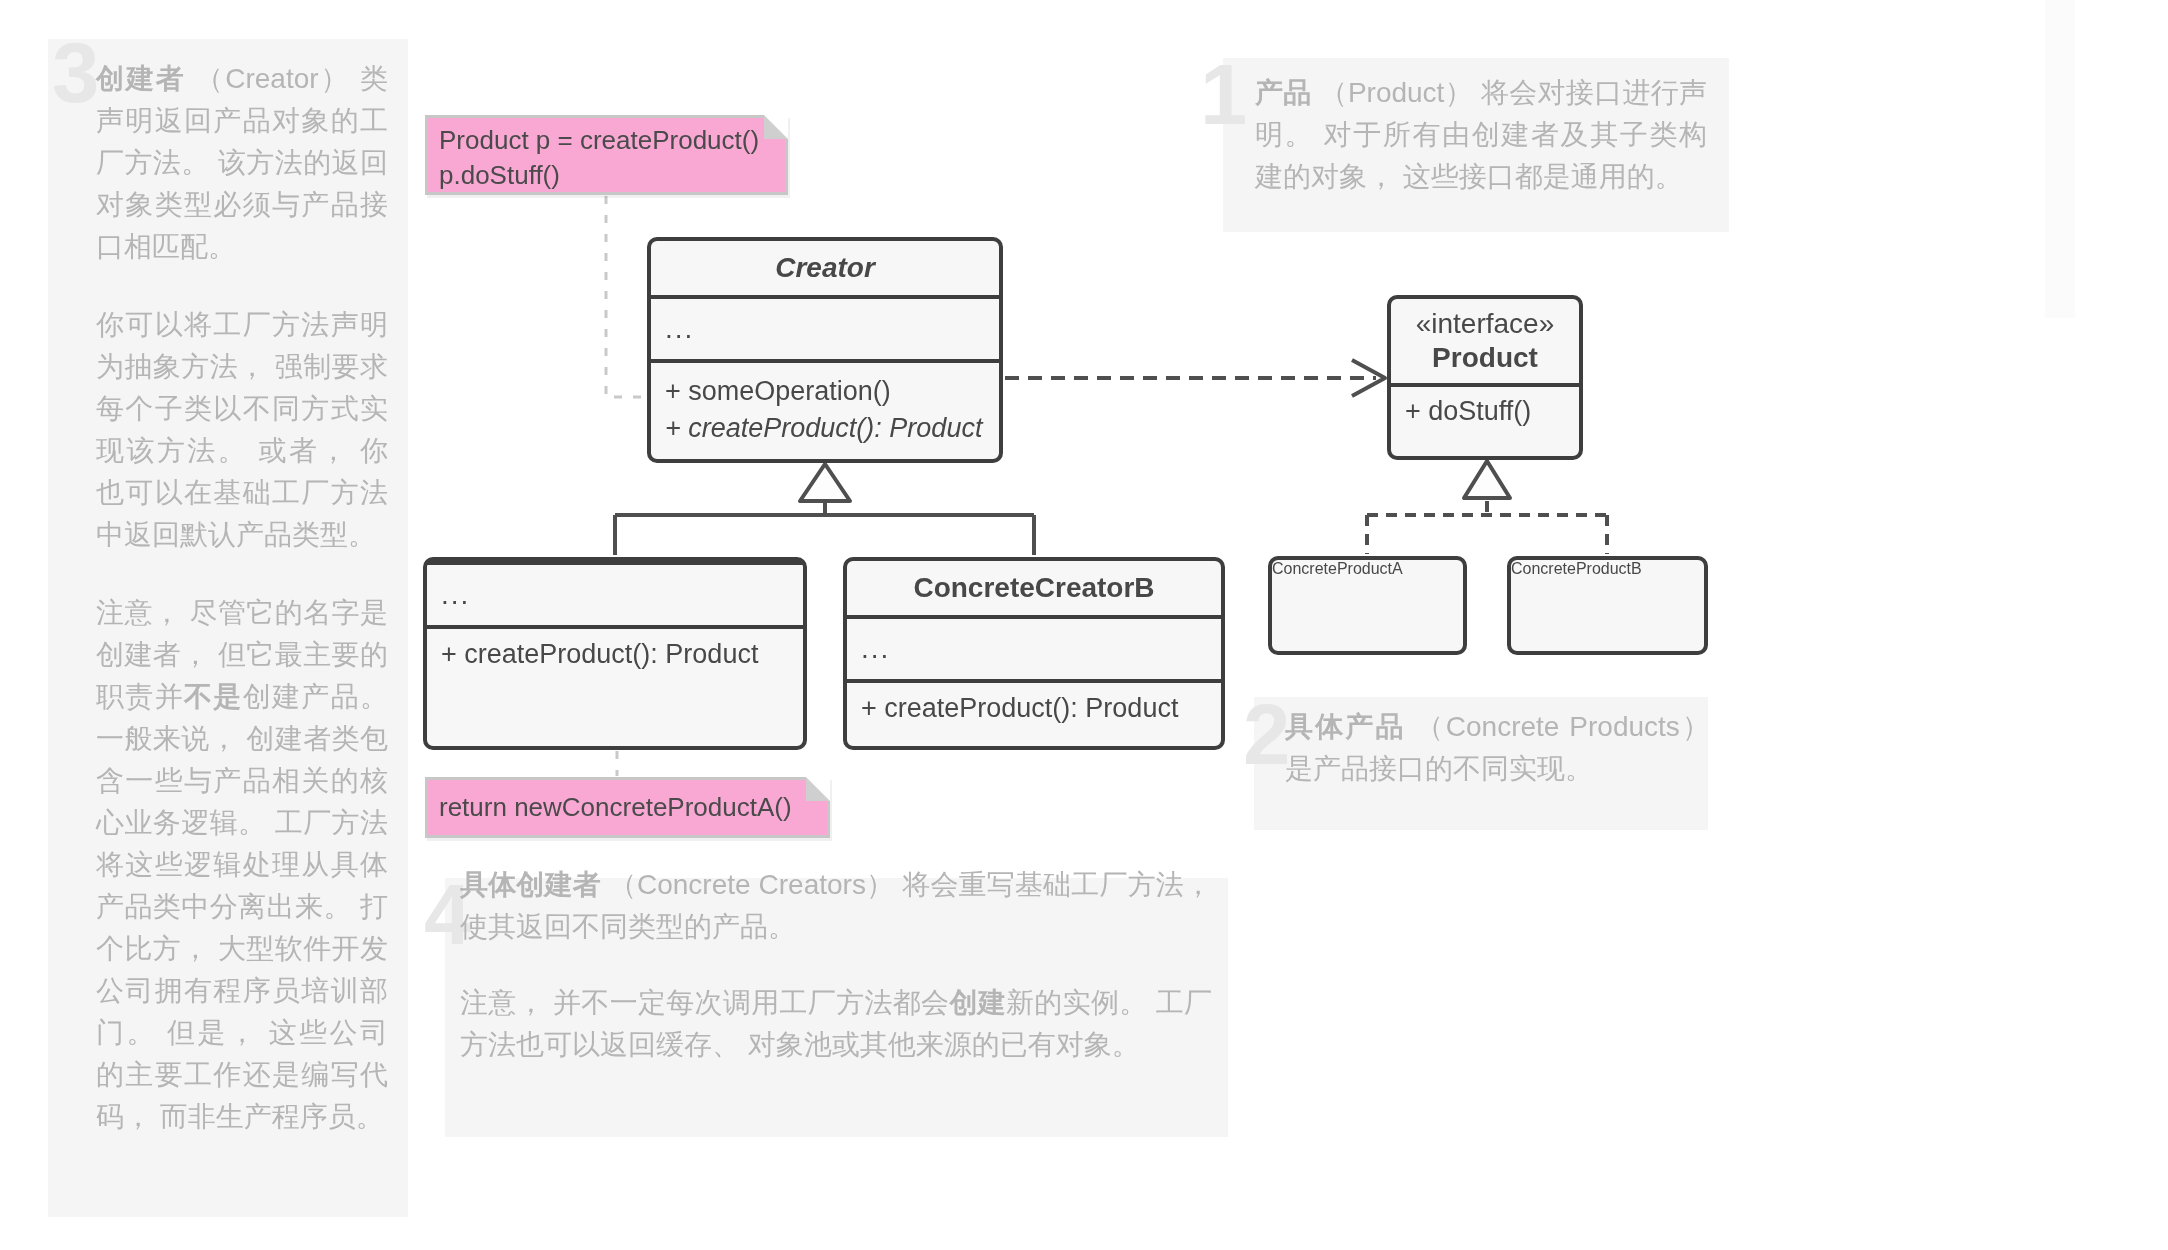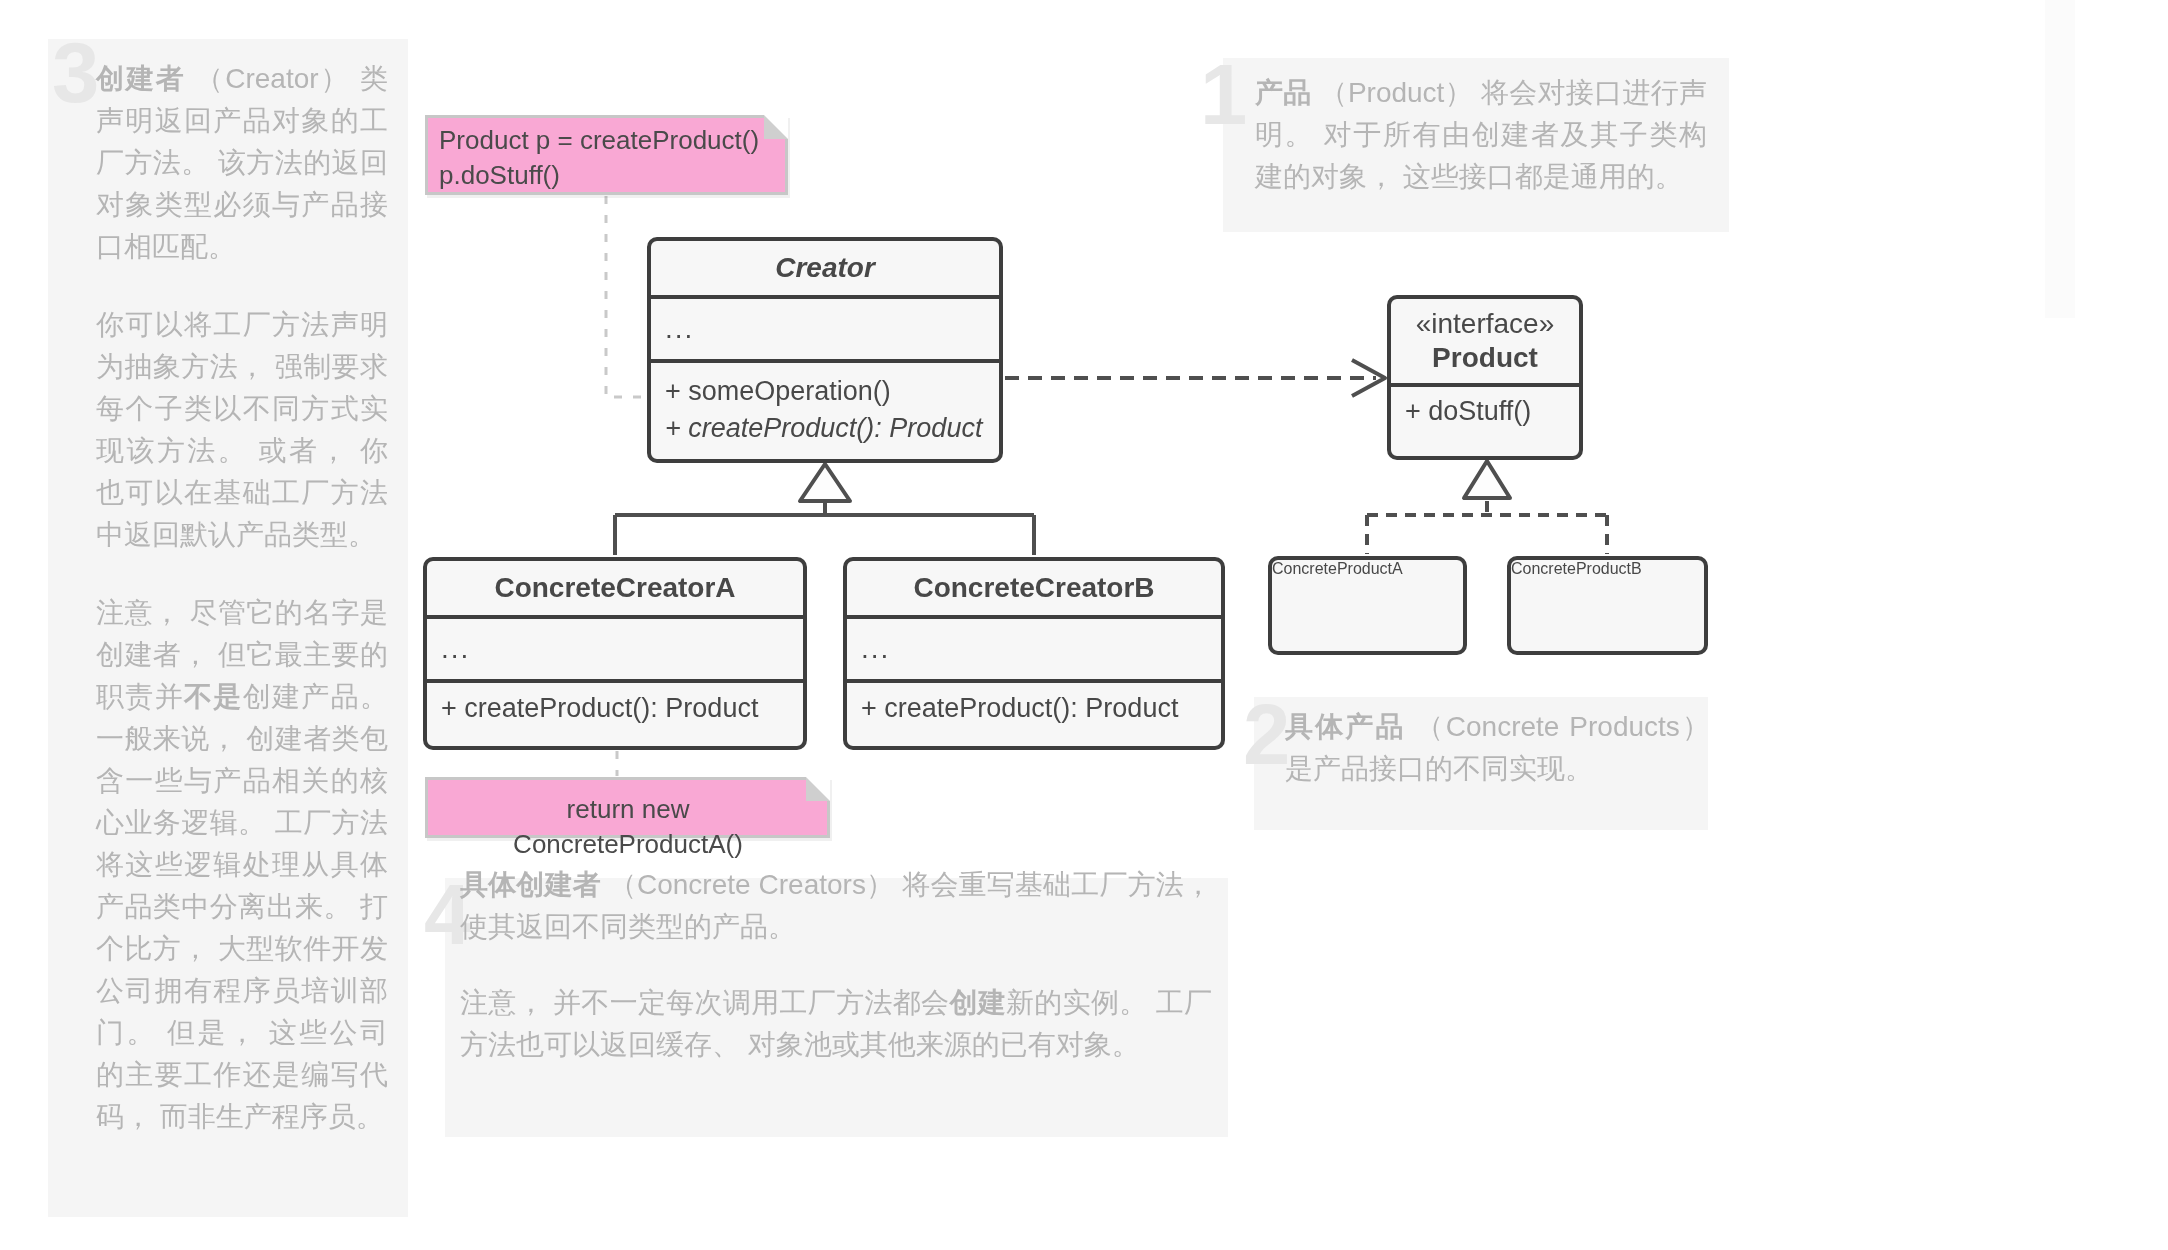--- a/index.html
+++ b/index.html
@@ -28,21 +28,21 @@
   .uml .methods{padding:10px 16px 0 14px;font-size:27px;line-height:37px;}
   .uml .methods.center{display:flex;align-items:center;padding:0 0 8px 14px;}
   .italic{font-style:italic;}
 
   
   .note{position:absolute;box-sizing:border-box;background:#f9a8d4;border:3px solid #c7c7c7;
         color:#4a4a4a;font-size:26px;box-shadow:2px 3px 0 rgba(0,0,0,0.06);}
   .note::after{content:"";position:absolute;top:-3px;right:-3px;width:0;height:0;
         border-style:solid;border-width:0 24px 24px 0;border-color:#fff #fff #cfcfcf #fff;}
   .note .ntext{padding:5px 10px 0 11px;line-height:35px;}
-  .note.vcenter .ntext{padding:12px 10px 0 11px;display:flex;align-items:center;height:100%;flex-direction:column;}
+  .note.vcenter .ntext{padding:0 10px 0 11px;display:flex;align-items:center;height:100%;}
 
   svg{position:absolute;left:0;top:0;}
 </style>
 </head>
 <body>
 
 <div id="canvas">
 
   <div class="panel" style="left:48px;top:39px;width:360px;height:1178px;"></div>
   <div class="panel" style="left:1223px;top:58px;width:506px;height:174px;"></div>
@@ -108,23 +108,20 @@
     <div class="row title" style="height:84px;">
       <span class="stereo">«interface»</span>
       <span>Product</span>
     </div>
     <div class="row sep methods center" style="height:61px;">
       <div>+ doStuff()</div>
     </div>
   </div>
 
   <div class="uml" style="left:423px;top:557px;width:384px;height:193px;">
-    <div class="row title" style="height:54px;">
-      <span>ConcreteCreatorA</span>
-    </div>
     <div class="row sep fields" style="height:64px;">...</div>
     <div class="row sep methods center" style="height:63px;">
       <div>+ createProduct(): Product</div>
     </div>
   </div>
 
   <div class="uml" style="left:843px;top:557px;width:382px;height:193px;">
     <div class="row title" style="height:54px;">
       <span>ConcreteCreatorB</span>
     </div>

